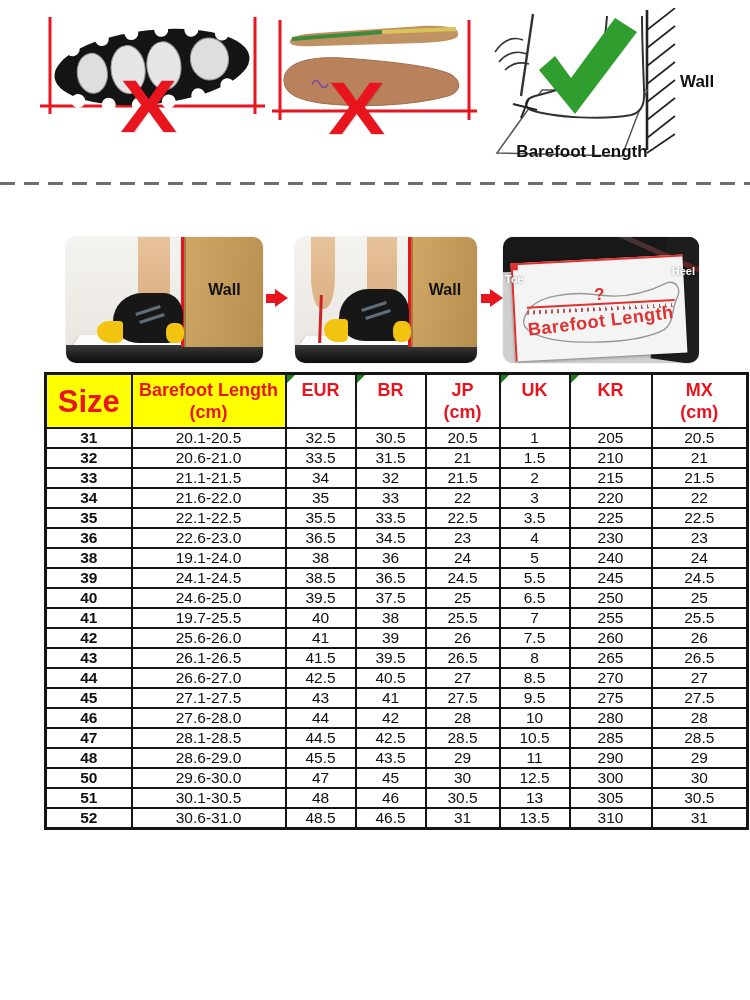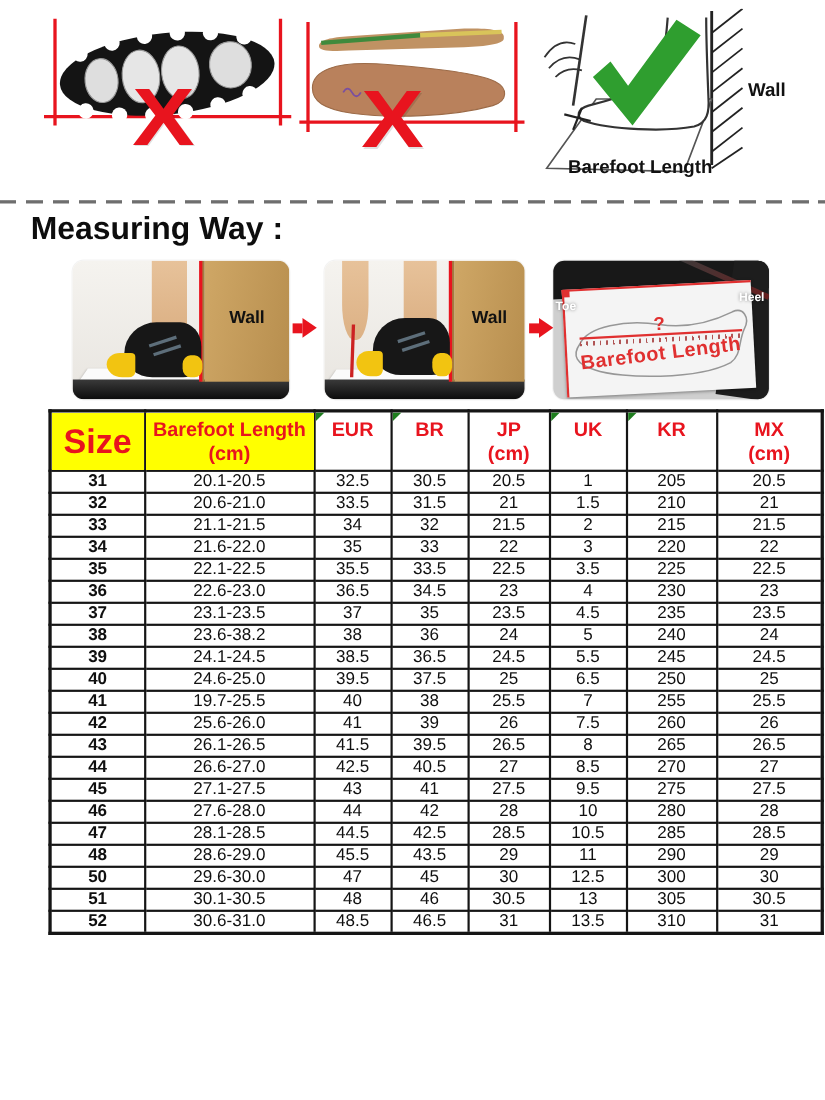--- a/index.html
+++ b/index.html
@@ -151,21 +151,20 @@
         <line x1="26" y1="96" x2="50" y2="102"></line>
           <line x1="42" y1="90" x2="34" y2="110"></line>
       </g>
       <polygon points="52,62 68,48 84,70 128,10 150,24 88,106" fill="#2f9e2f"></polygon>
     </svg>
   </div>
   <span class="wall-label" style="left:680px; top:72px;">Wall</span>
   <div class="fig-caption" style="left:487px; top:142px; width:190px;">Barefoot Length</div>
 
   <div class="dashed-divider"></div>
-  <div class="section-heading">Measuring Way :</div>
 
   <div class="photo" style="left:66px; width:197px;">
     <div class="paper" style="left:9px; bottom:14px; width:118px; height:14px;"></div>
     <div class="floor"></div>
     <div class="box" style="left:117px; width:80px; height:110px;">
       <div class="redline"></div>
       <span class="wall-text" style="top:44px;">Wall</span>
     </div>
     <div class="leg" style="left:72px; top:0; width:32px; height:64px;"></div>
     <div class="sock" style="left:47px; top:56px; width:70px; height:50px;">
@@ -301,32 +300,22 @@
             <td class="c-size">36</td>
             <td>22.6-23.0</td>
             <td>36.5</td>
             <td>34.5</td>
             <td>23</td>
             <td>4</td>
             <td>230</td>
             <td>23</td>
           </tr>
           <tr>
-            <td class="c-size">37</td>
-            <td>23.1-23.5</td>
-            <td>37</td>
-            <td>35</td>
-            <td>23.5</td>
-            <td>4.5</td>
-            <td>235</td>
-            <td>23.5</td>
-          </tr>
-          <tr>
             <td class="c-size">38</td>
-            <td>23.6-38.2</td>
+            <td>19.1-24.0</td>
             <td>38</td>
             <td>36</td>
             <td>24</td>
             <td>5</td>
             <td>240</td>
             <td>24</td>
           </tr>
           <tr>
             <td class="c-size">39</td>
             <td>24.1-24.5</td>

